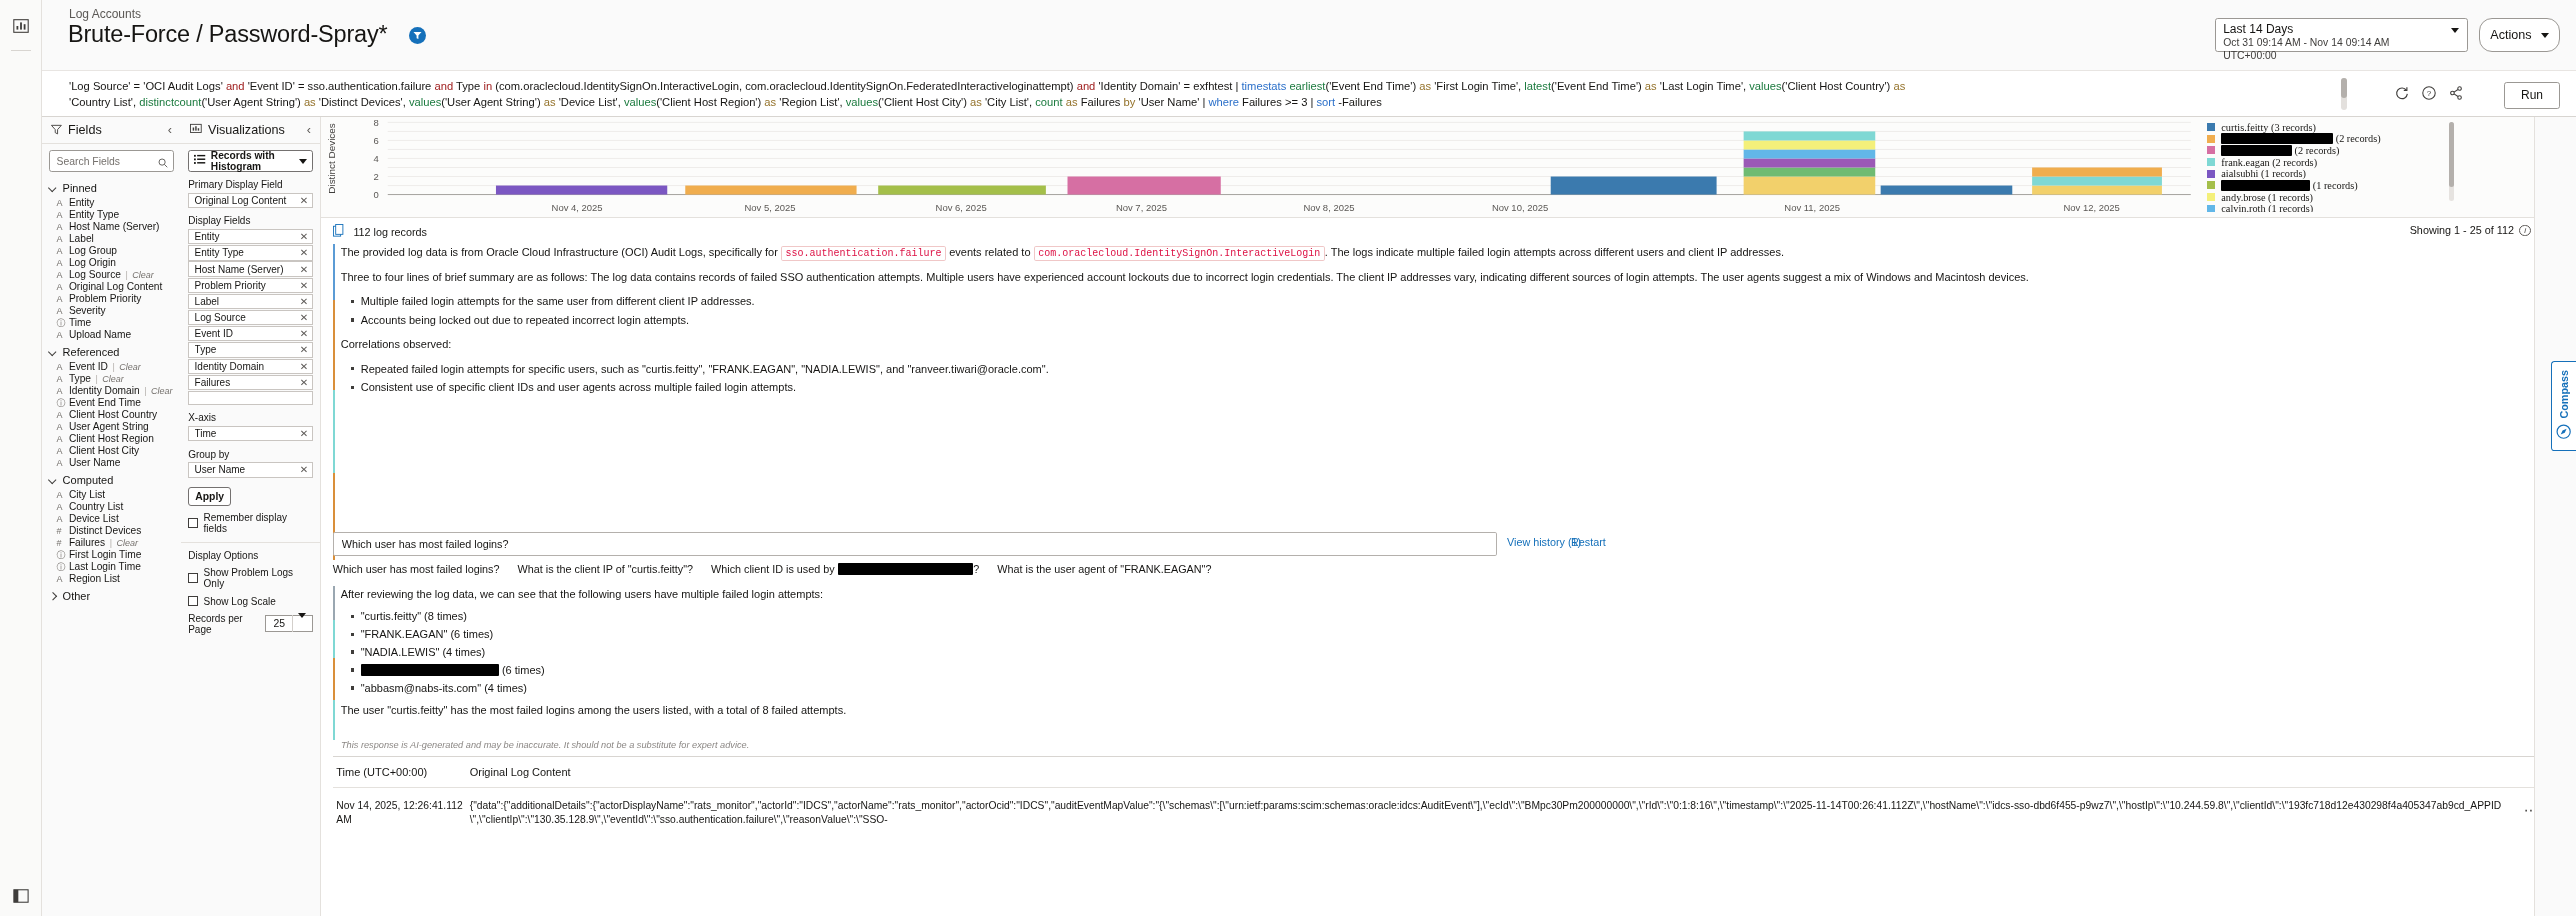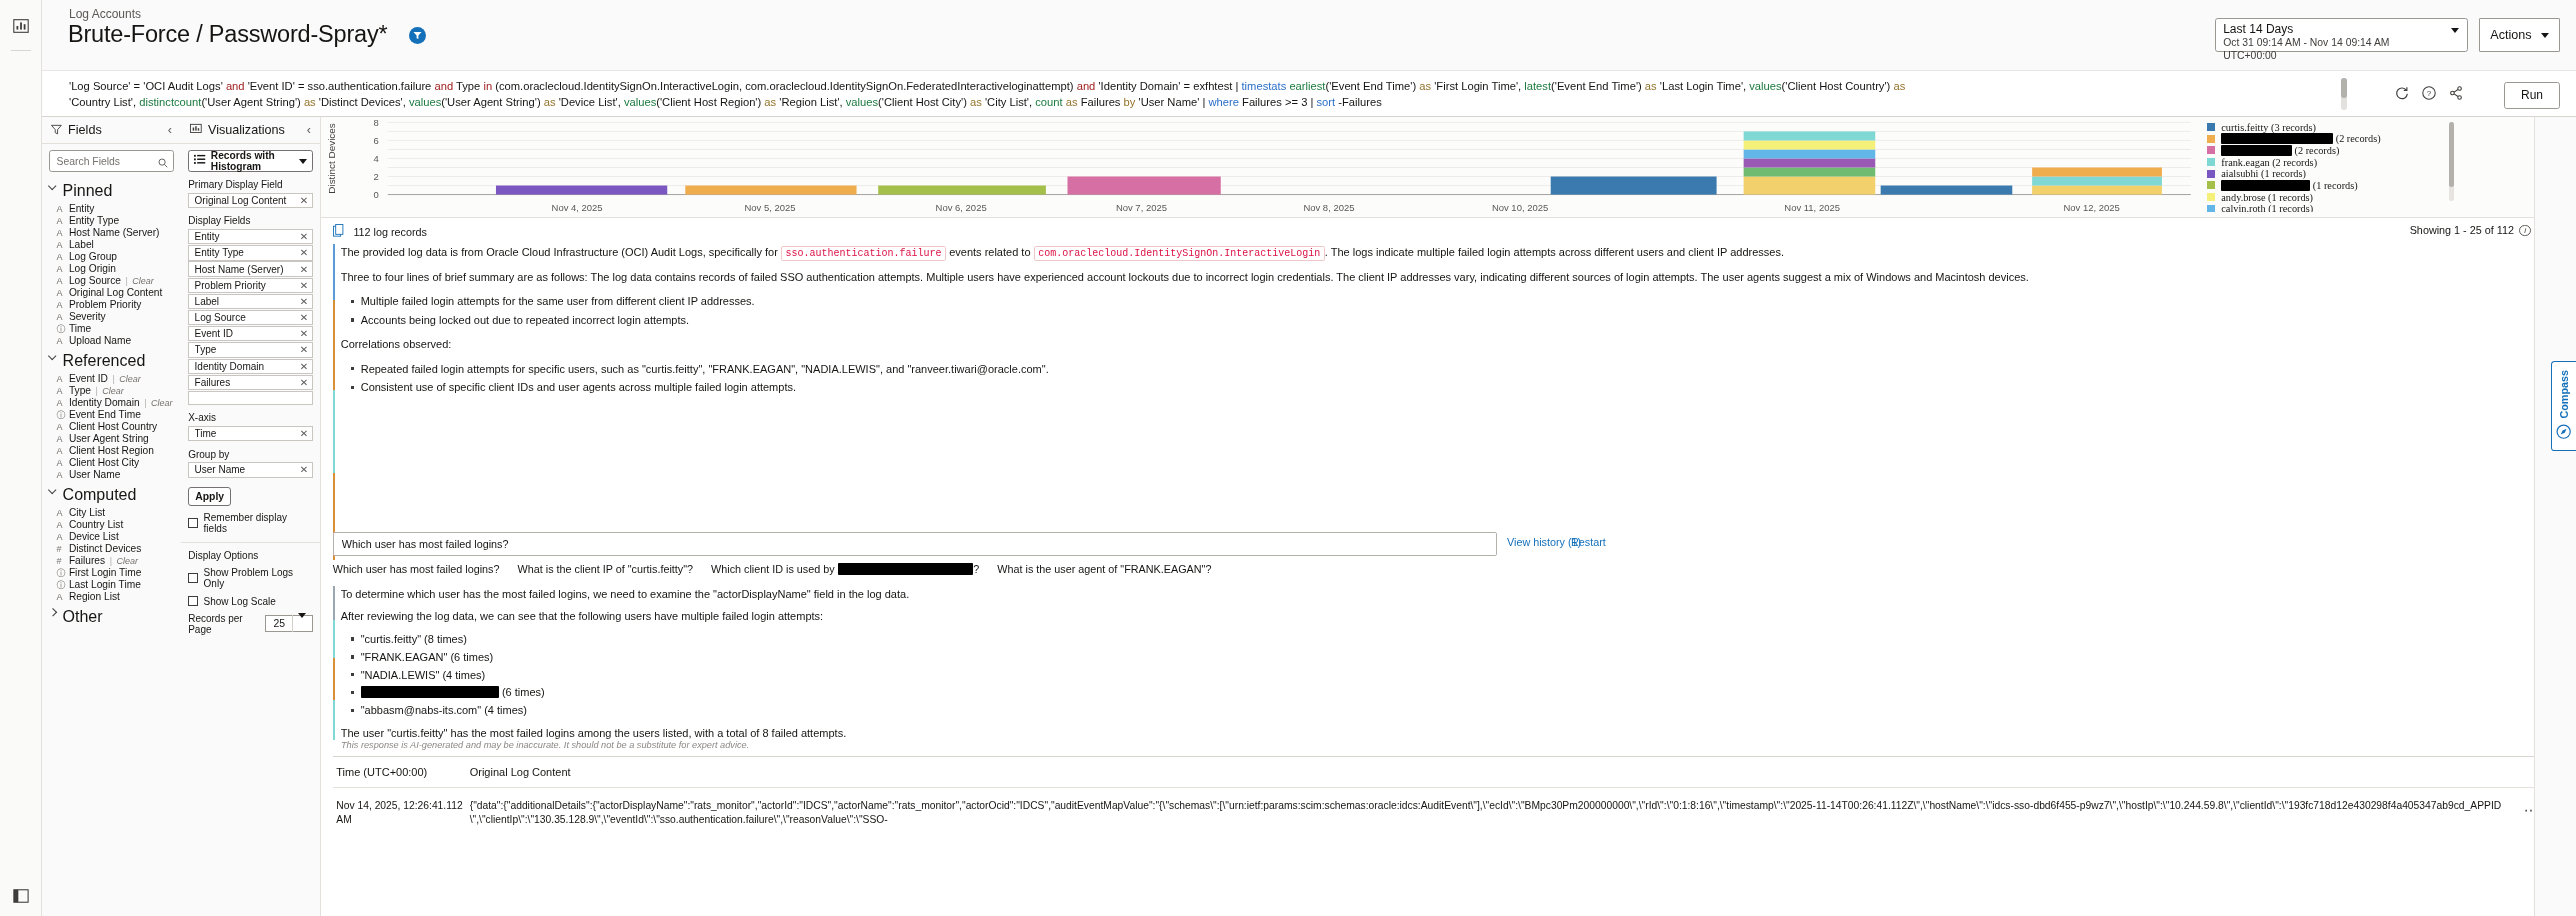--- a/index.html
+++ b/index.html
@@ -37,21 +37,21 @@
   #time-range {
     position:absolute; right: 108px; top: 18px; width: 253px; height: 34px;
     border: 0.9px solid #9b9894; border-radius: 2.7px; background: #fff;
     padding: 2.7px 21.7px 0 7.2px; cursor: pointer;
   }
   #time-range .tr-main { font-size: 12px; color: #161513; line-height: 15.3px; }
   #time-range .tr-sub { font-size: 10.4px; color: #3f3d3b; line-height: 12.6px; }
   #time-range .caret { position:absolute; right: 8px; top: 13.5px; }
   #actions-btn {
     position:absolute; right: 16px; top: 18px; width: 81px; height: 34px;
-    border: 0.9px solid #9b9894; border-radius: 1px; background: #fff;
+    border: 0.9px solid #9b9894; border-radius: 13px; background: #fff;
     display:flex; align-items:center; justify-content:center; gap: 9px;
     font-size: 12.6px; cursor: pointer;
   }
   .caret-dn {
     width: 0; height: 0; border-left: 4.5px solid transparent;
     border-right: 4.5px solid transparent; border-top: 5.4px solid #161513;
   }
 
   
   #query-bar {
@@ -100,22 +100,22 @@
   #field-search-wrap { padding: 6.3px 7.2px 4.5px 7.2px; position: relative; }
   #field-search {
     width: 100%; height: 21.7px; border: 0.9px solid #9b9894; border-radius: 2.7px;
     background: #fff; font-size: 10.4px; padding: 0 20px 0 6.3px;
     font-family: "Liberation Sans", sans-serif; color: #161513;
   }
   #field-search::placeholder { color: #75716d; }
   #field-search-icon { position: absolute; right: 12.6px; top: 10.8px; }
   #fields-scroll { flex: 1; overflow: hidden; padding: 0 0 5.4px 0; }
   .fgroup-head {
-    display: flex; gap: 5.4px;
-    padding: 5.4px 0 2.7px 7.2px; font-size: 16px; cursor: pointer;
+    display: flex; align-items: center; gap: 5.4px;
+    padding: 5.4px 0 2.7px 7.2px; font-size: 11px; cursor: pointer;
   }
   .chev { width: 8px; height: 8px; position: relative; flex: 0 0 8px; }
   .chev::after {
     content:''; position:absolute; left:0; top:0.9px; width:5.4px; height:5.4px;
     border-right: 1.4px solid #3f3d3b; border-bottom: 1.4px solid #3f3d3b;
     transform: rotate(45deg);
   }
   .chev.right::after { transform: rotate(-45deg); left: 0.9px; }
   .fitem {
     display: flex; align-items: baseline; gap: 4.5px;
@@ -755,21 +755,20 @@
     </div>
 
   <div id="answer">
     <div class="bar">
       <span style="height:34px;background:#9aa7b1"></span>
       <span style="height:38px;background:#7fd8d4"></span>
       <span style="height:42px;background:#d98f3a"></span>
       <span style="height:40px;background:#7fd8d4"></span>
     </div>
     <div class="content">
-      <p>To determine which user has the most failed logins, we need to examine the "actorDisplayName" field in the log data.</p>
       <p>After reviewing the log data, we can see that the following users have multiple failed login attempts:</p>
       <ul id="answer-list">
           <li>"curtis.feitty" (8 times)</li>
           <li>"FRANK.EAGAN" (6 times)</li>
           <li>"NADIA.LEWIS" (4 times)</li>
           <li><span class="redact">"ranveer.tiwari@oracle.com"</span><span> (6 times)</span></li>
           <li>"abbasm@nabs-its.com" (4 times)</li>
         </ul>
       <p>The user "curtis.feitty" has the most failed logins among the users listed, with a total of 8 failed attempts.</p>
     </div>

